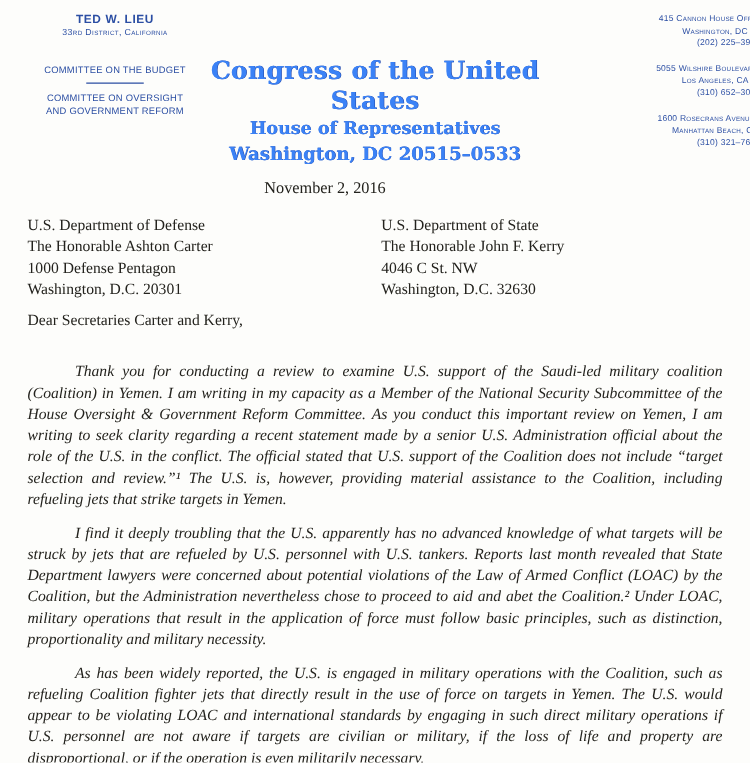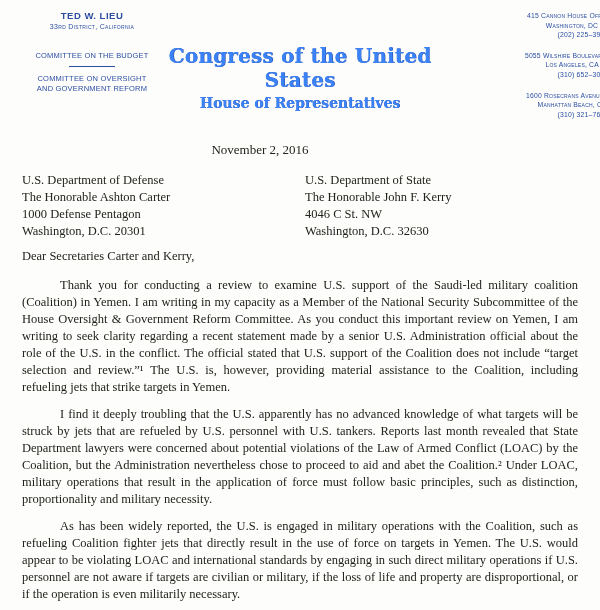--- a/index.html
+++ b/index.html
@@ -48,40 +48,41 @@
     text-align:center; font-size:13px;
   }
   .recip { position:absolute; top:172px; font-size:12.5px; line-height:17px; }
   .recip-a { left:22px; }
   .recip-b { left:305px; }
 
   .letter-body {
     position:absolute; top:248px; left:22px; width:556px;
     font-size:12.5px; line-height:17px;
   }
-  .salutation { margin:0 0 12px; }
-  .para { margin:6px 0 10px; text-indent:38px; text-align:justify; }
+  .salutation { margin:0 0 24px; }
+  .para { margin:6px 0 10px; text-indent:38px; text-align:justify;font-style:italic; }
 </style>
 </head>
 <body>
 
 <div class="lh-left">
   <div class="rep-name">TED W. LIEU</div>
   <div class="rep-district">33rd District, California</div>
   <div class="committee-1">COMMITTEE ON THE BUDGET</div>
   <div class="lh-divider"></div>
   <div class="committee-2">
     <div>COMMITTEE ON OVERSIGHT</div>
     <div>AND GOVERNMENT REFORM</div>
   </div>
 </div>
 
 <div class="lh-center">
   <div class="masthead-1">Congress of the United States</div>
   <div class="masthead-2">House of Representatives</div>
+  <div class="masthead-3">Washington, DC 20515–0533</div>
 </div>
 
 <div class="lh-right">
   <div class="office">
     <div>415 Cannon House Office Building</div>
     <div>Washington, DC 20515</div>
     <div>(202) 225–3976</div>
   </div>
   <div class="office">
     <div>5055 Wilshire Boulevard, Suite 310</div>

